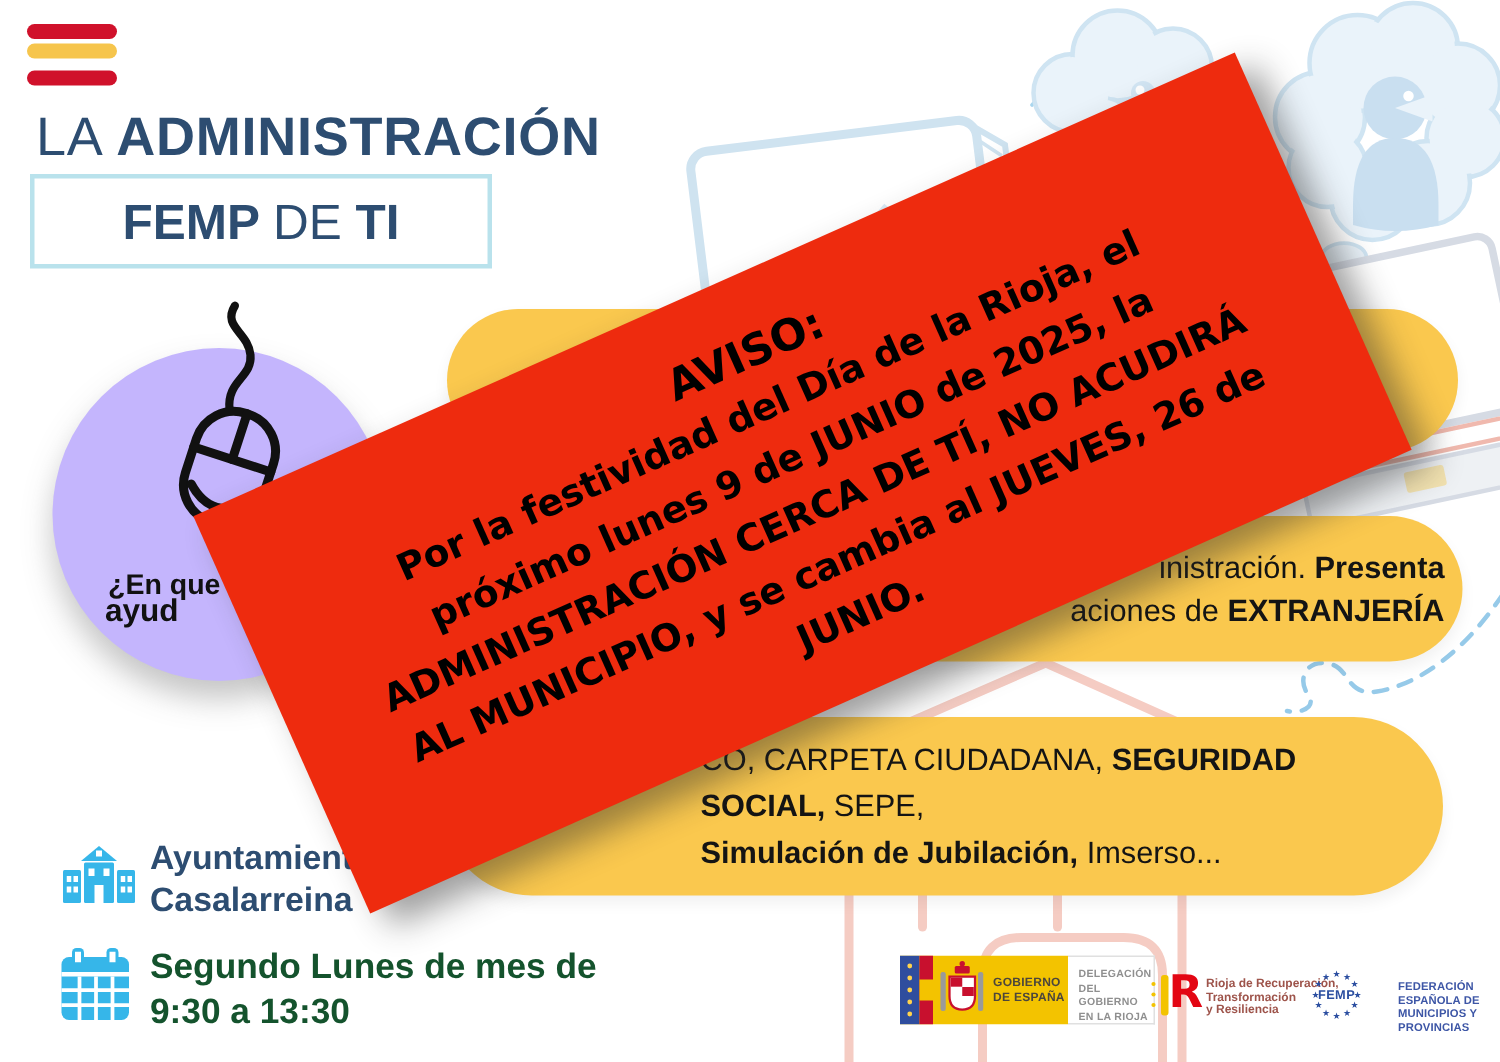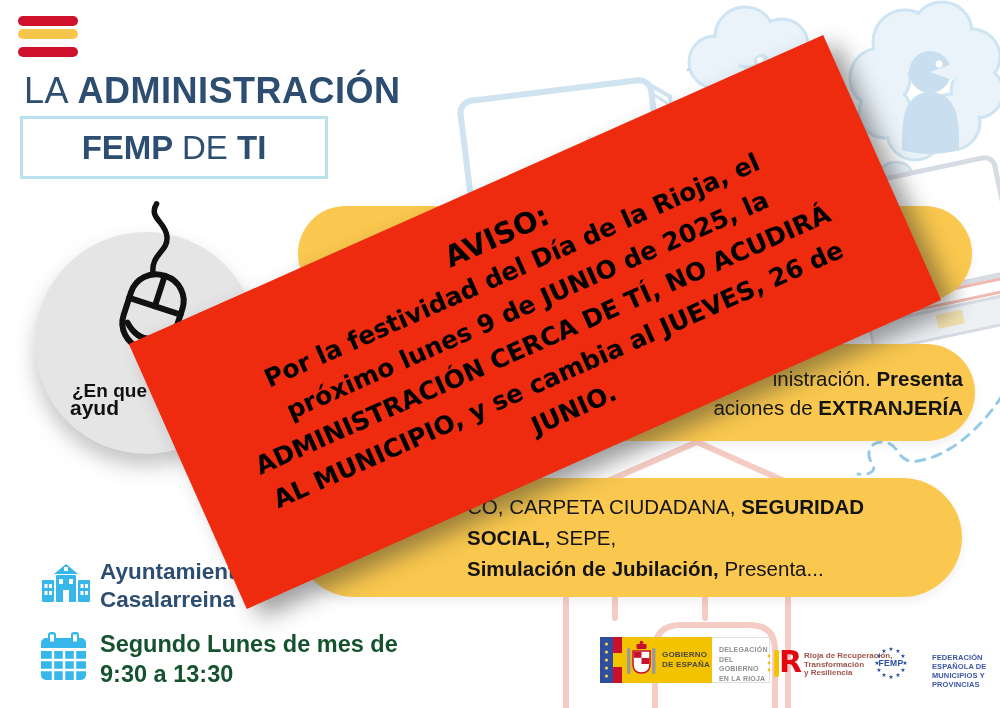--- a/index.html
+++ b/index.html
@@ -24,21 +24,21 @@
   
   .pill{background:#fac84e;box-shadow:0 5px 10px rgba(0,0,0,.06);}
   .pill1{left:298px;top:206px;width:674px;height:95px;border-radius:48px;}
   .pill2{left:430px;top:344px;width:545px;height:97px;border-radius:49px;
     display:flex;flex-direction:column;justify-content:center;align-items:flex-end;
     padding-right:12px;box-sizing:border-box;font-size:20.5px;color:#141414;line-height:29px;}
   .pill3{left:295px;top:478px;width:667px;height:119px;border-radius:60px;
     display:flex;flex-direction:column;justify-content:center;
     padding-left:172px;padding-right:18px;box-sizing:border-box;
     font-size:20.5px;color:#141414;line-height:31px;}
-  .circle{left:35px;top:232px;width:222px;height:222px;border-radius:50%;background:#e5e5e5;
+  .circle{left:35px;top:232px;width:222px;height:222px;border-radius:50%;background:#c4b5fd;
     box-shadow:0 12px 20px rgba(90,90,90,.35);}
   .circle .t1{position:absolute;left:37px;top:148px;font-weight:700;font-size:19px;color:#111;}
   .circle .t2{position:absolute;left:35px;top:164px;font-weight:700;font-size:21px;color:#111;}
   
   .venue-text{left:100px;top:558px;font-size:22.5px;font-weight:700;color:#2d4d71;line-height:28px;}
   .sched-text{left:100px;top:629px;font-size:23.5px;font-weight:700;color:#14532d;line-height:30px;}
   
   .gob-text{left:662px;top:650px;font-size:8px;font-weight:800;color:#4c463c;line-height:10px;letter-spacing:.2px;}
   .deleg{left:712px;top:637px;width:58px;height:46px;border:1px solid #e0e0e0;border-left:none;
     box-sizing:border-box;padding:7px 0 0 7px;font-size:7px;font-weight:600;color:#8f8f8f;line-height:9.5px;letter-spacing:.2px;}
@@ -159,21 +159,21 @@
 
   <div class="abs pill pill1 z10"></div>
 
   <div class="abs pill pill2 z10">
     <div><span>inistración. </span><b>Presenta</b></div>
     <div><span>aciones de </span><b>EXTRANJERÍA</b></div>
   </div>
 
   <div class="abs pill pill3 z10">
     <div><span>CO, CARPETA CIUDADANA, </span><b>SEGURIDAD SOCIAL,</b><span> SEPE,</span></div>
-    <div><b>Simulación de Jubilación,</b><span> Presenta...</span></div>
+    <div><b>Simulación de Jubilación,</b><span> Imserso...</span></div>
   </div>
 
   <div class="abs circle z10">
     <svg width="222" height="222" viewBox="0 0 222 222" style="position:absolute;left:0;top:0;overflow:visible;">
       <g transform="translate(118,80) rotate(18)" fill="none" stroke="#111111" stroke-linecap="round">
         <path d="M -12 -37 C -20 -55 -4 -62 -10 -76 C -16 -90 -34 -88 -30 -104" stroke-width="5.5"></path>
         <rect x="-27" y="-38" width="54" height="76" rx="26" stroke-width="6"></rect>
         <line x1="-27" y1="-6" x2="27" y2="-6" stroke-width="6"></line>
         <line x1="0" y1="-38" x2="0" y2="-6" stroke-width="6"></line>
         <path d="M -21 18 Q 0 38 21 16" stroke-width="6"></path>

